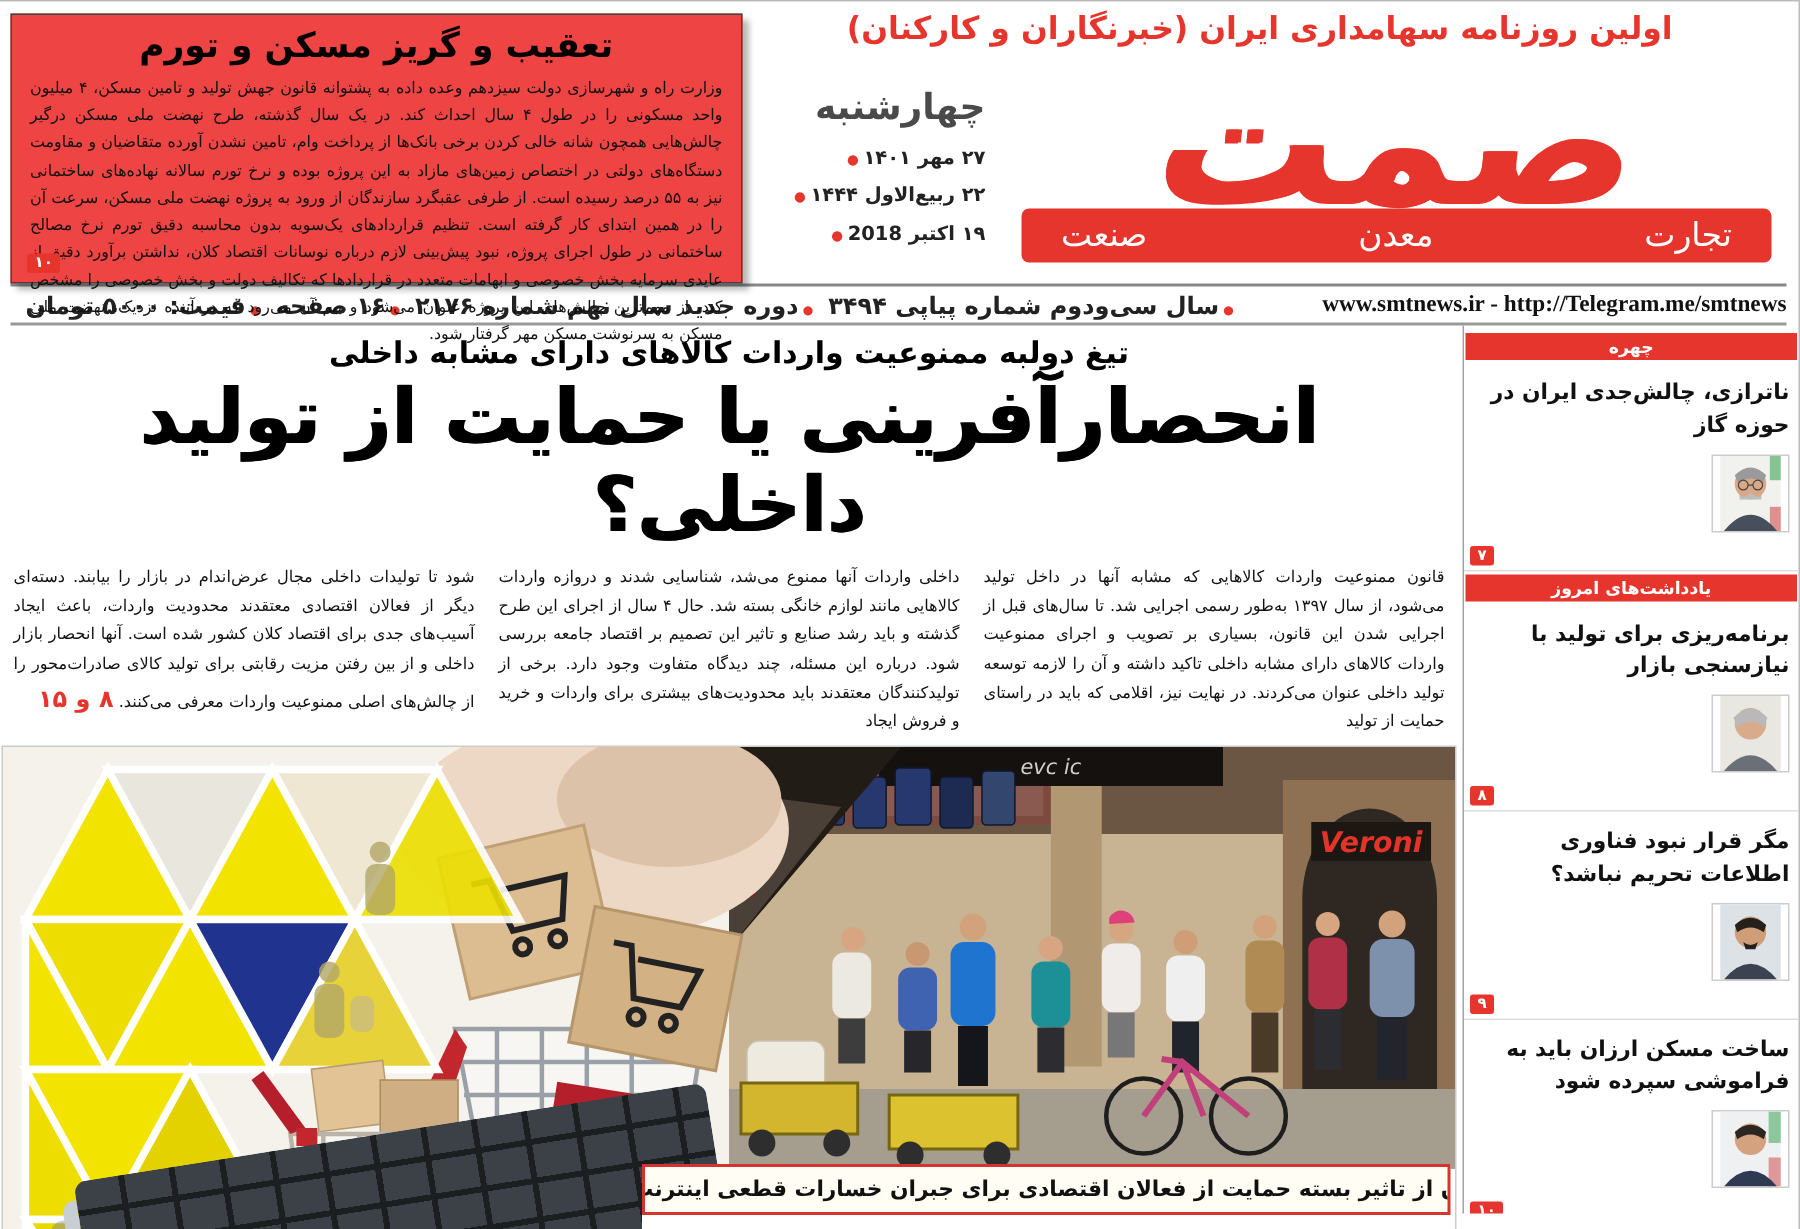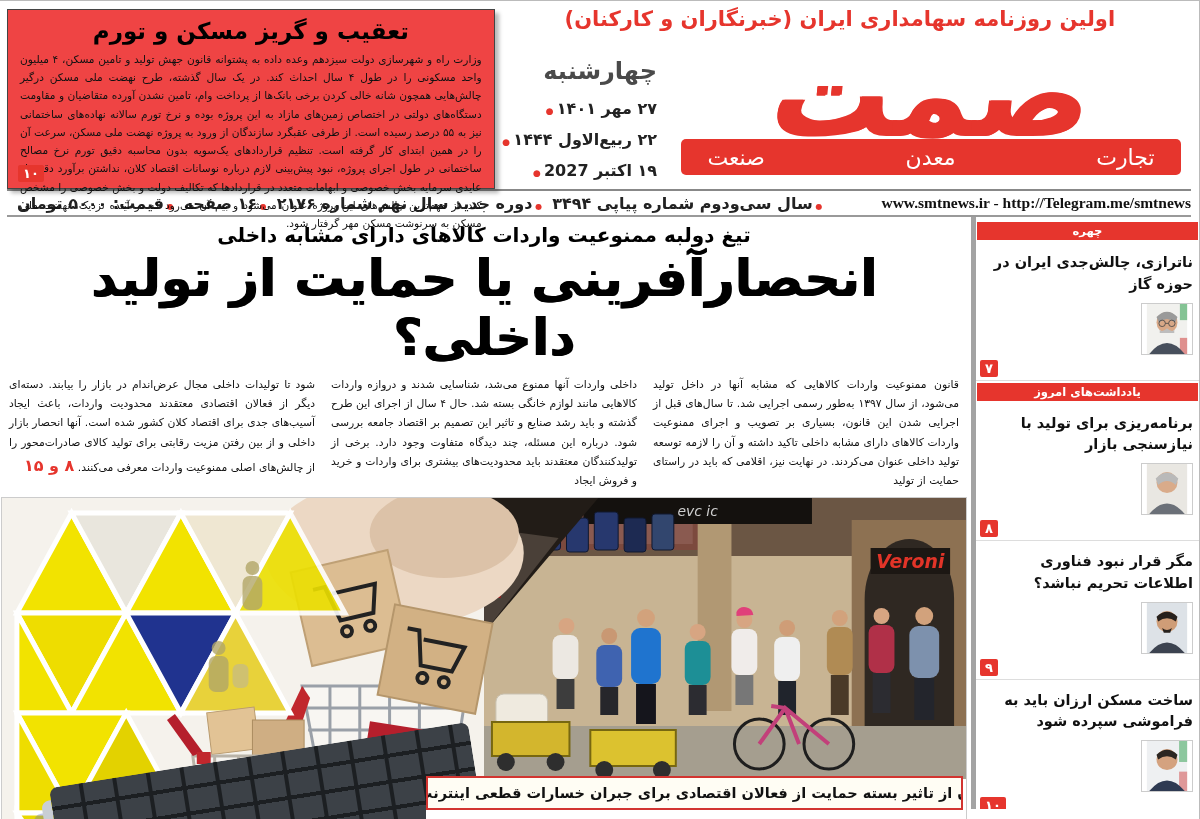--- a/index.html
+++ b/index.html
@@ -15,42 +15,42 @@
   .logo{position:relative;width:520px;height:150px;text-align:center;}
   .logo-main{font-size:118px;line-height:1.08;font-weight:bold;color:#e6352d;
              transform:skewX(-6deg);letter-spacing:-4px;
              text-shadow:2px 0 0 #e6352d,0 1px 0 #e6352d;}
   .logo-band{position:absolute;bottom:6px;right:2%;left:2%;height:36px;background:#e6352d;
              border-radius:5px;display:flex;align-items:center;justify-content:space-between;
              padding:0 26px;}
   .logo-band span{color:#fff;font-weight:normal;font-size:22px;}
   .dateblock{flex:1;padding:26px 14px 0 6px;text-align:right;}
   .weekday{font-size:24px;font-weight:bold;color:#4a4a4a;margin-bottom:8px;}
-  .dline{font-size:16px;font-weight:bold;color:#222;line-height:1.95;white-space:nowrap;}
+  .dline{font-size:13px;font-weight:bold;color:#222;line-height:1.95;white-space:nowrap;}
   .dline::after{content:" ●";color:#e6352d;font-size:9px;}
   
   .housing{width:472px;margin-top:4px;border:1px solid #444;background:#ef4444;
            box-shadow:4px 4px 4px rgba(0,0,0,.28);padding:6px 12px 4px 12px;
            position:relative;height:168px;}
   .housing h2{margin:2px 0 6px 0;text-align:center;font-size:23px;letter-spacing:-.5px;}
   .housing p{margin:0;font-size:10.6px;line-height:1.72;text-align:justify;color:#111;}
   .pbadge{display:inline-block;background:#e6352d;color:#fff;font-weight:bold;
-          font-size:13px;padding:1px 5px;border-radius:2px;}
+          font-size:10px;padding:1px 5px;border-radius:2px;}
   .housing .pbadge{position:absolute;left:10px;bottom:6px;}
   
   .inforow{border-top:2px solid #888;border-bottom:2px solid #999;margin:0 8px;
            height:24px;display:flex;align-items:center;justify-content:space-between;}
   .issue{font-size:16px;font-weight:bold;color:#222;white-space:nowrap;padding-right:4px;}
   .issue span::before{content:"● ";color:#e6352d;font-size:8px;}
   .issue span{margin-left:10px;}
   .urls{direction:ltr;font-family:"Liberation Serif","DejaVu Serif",serif;font-weight:bold;
         font-size:15.5px;color:#111;padding-left:6px;white-space:nowrap;}
   
   .mainrow{display:flex;flex-direction:row;height:592px;}
-  .sidebar{width:223px;border-left:5px solid #a3a3a3;overflow:hidden;padding-top:3px;}
+  .sidebar{width:223px;border-left:1px solid #a3a3a3;overflow:hidden;padding-top:3px;}
   .secbar{background:#e6352d;color:#fff;font-size:11.5px;font-weight:bold;text-align:center;
           padding:2px 0;margin:2px 1px;}
   .sitem{position:relative;display:flex;flex-direction:column;gap:7px;padding:6px 6px 25px 6px;
          border-bottom:1px solid #ddd;}
   .sitem:last-child{border-bottom:none;}
   .sitem .title{flex:1;font-size:14.5px;font-weight:bold;color:#111;line-height:1.5;
                 text-align:right;padding-top:4px;letter-spacing:-.3px;}
   .sitem .pbadge{position:absolute;left:4px;bottom:3px;}
   .avatar{width:50px;height:62px;flex:0 0 50px;border:1px solid #ccc;}
   .maincol{flex:1;position:relative;padding:2px 4px 0 2px;}
@@ -91,21 +91,21 @@
           <div class="logo-band">
             <span>تجارت</span>
             <span>معدن</span>
             <span>صنعت</span>
           </div>
         </div>
         <div class="dateblock">
           <div class="weekday">چهارشنبه</div>
           <div class="dline">۲۷ مهر ۱۴۰۱</div>
           <div class="dline">۲۲ ربیع‌الاول ۱۴۴۴</div>
-          <div class="dline">۱۹ اکتبر 2027</div>
+          <div class="dline">۱۹ اکتبر 2018</div>
         </div>
       </div>
     </div>
     <div class="housing">
       <h2>تعقیب و گریز مسکن و تورم</h2>
       <p>وزارت راه و شهرسازی دولت سیزدهم وعده داده به پشتوانه قانون جهش تولید و تامین مسکن، ۴ میلیون واحد مسکونی را در طول ۴ سال احداث کند. در یک سال گذشته، طرح نهضت ملی مسکن درگیر چالش‌هایی همچون شانه خالی کردن برخی بانک‌ها از پرداخت وام، تامین نشدن آورده متقاضیان و مقاومت دستگاه‌های دولتی در اختصاص زمین‌های مازاد به این پروژه بوده و نرخ تورم سالانه نهاده‌های ساختمانی نیز به ۵۵ درصد رسیده است. از طرفی عقبگرد سازندگان از ورود به پروژه نهضت ملی مسکن، سرعت آن را در همین ابتدای کار گرفته است. تنظیم قراردادهای یک‌سویه بدون محاسبه دقیق تورم نرخ مصالح ساختمانی در طول اجرای پروژه، نبود پیش‌بینی لازم درباره نوسانات اقتصاد کلان، نداشتن برآورد دقیق از عایدی سرمایه بخش خصوصی و ابهامات متعدد در قراردادها که تکالیف دولت و بخش خصوصی را مشخص کند، از مهم‌ترین چالش‌های این پروژه عنوان می‌شود و بیم آن می‌رود که در آینده نزدیک، نهضت ملی مسکن به سرنوشت مسکن مهر گرفتار شود.</p>
       <span class="pbadge">۱۰</span>
     </div>
   </div>
 

